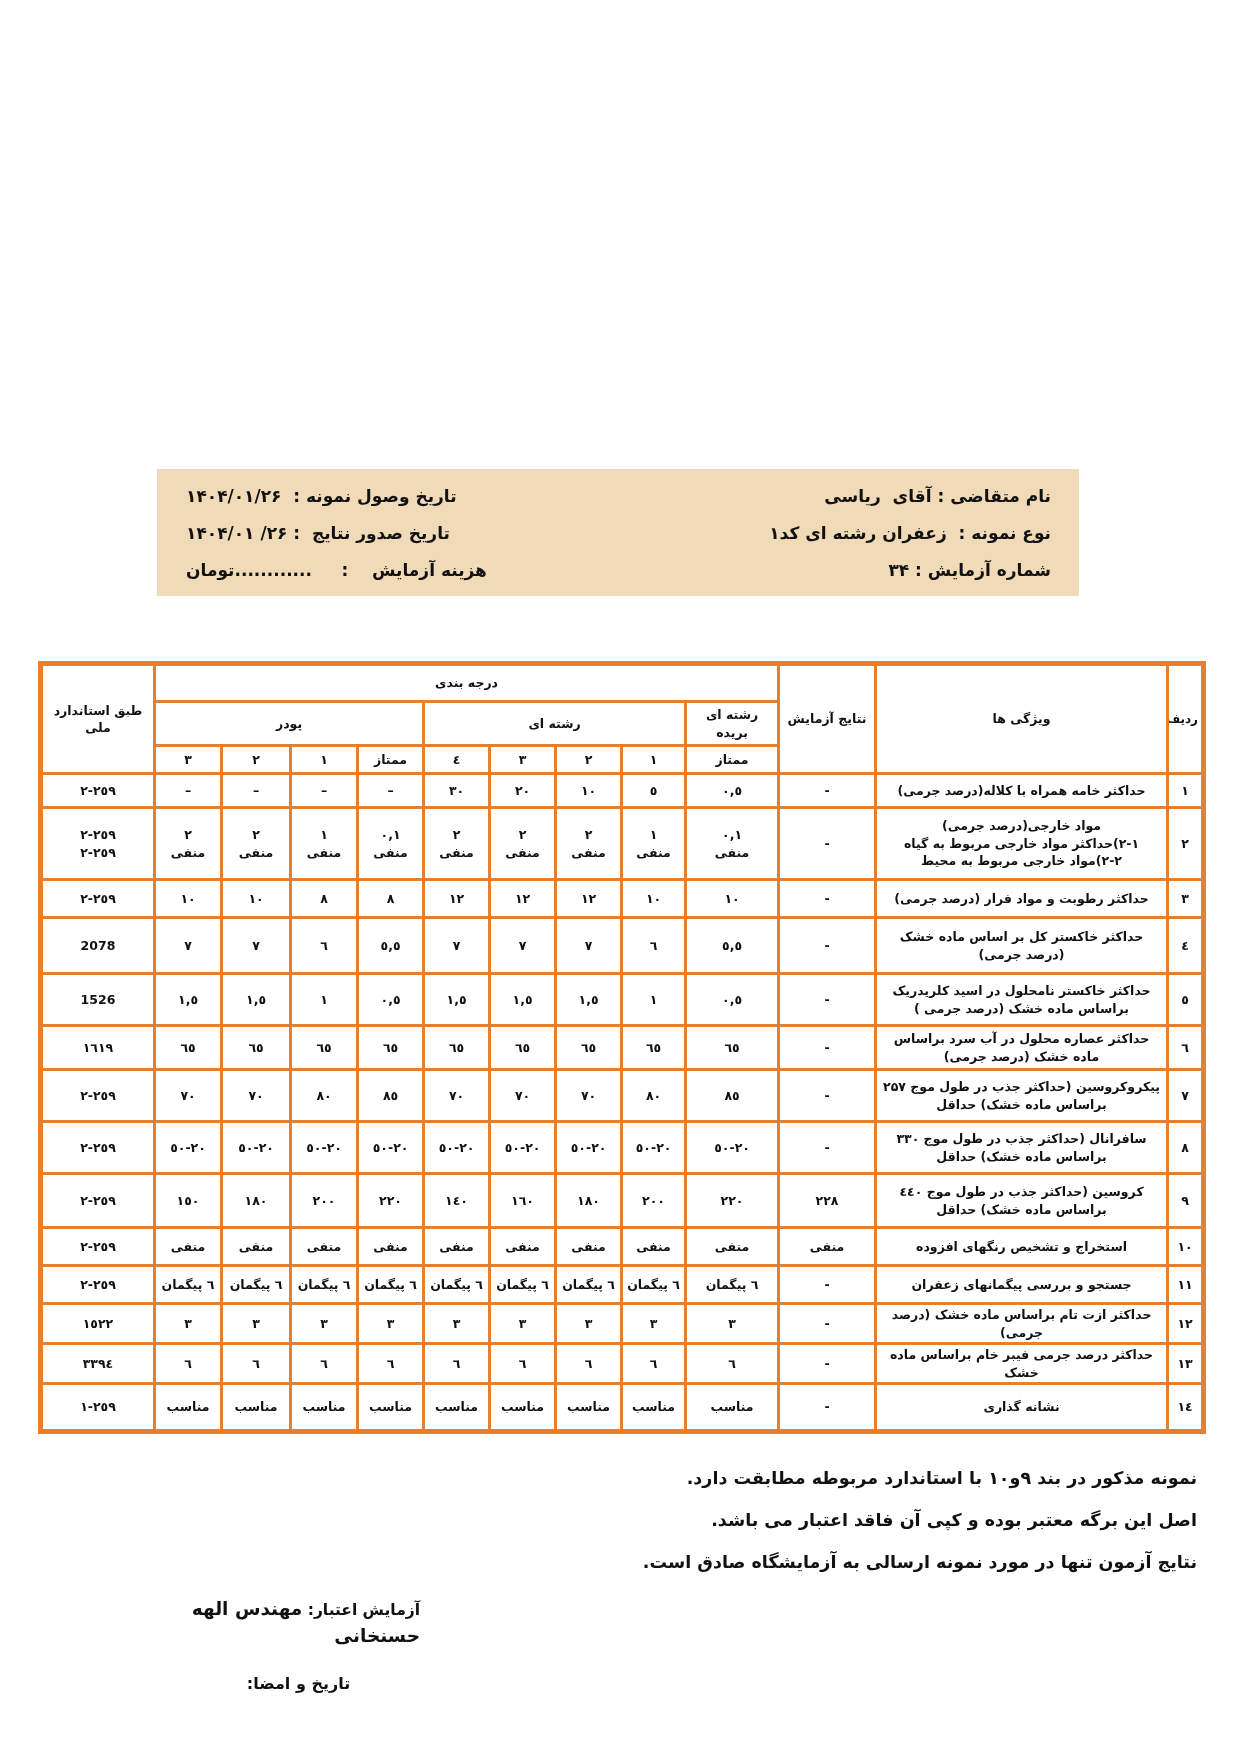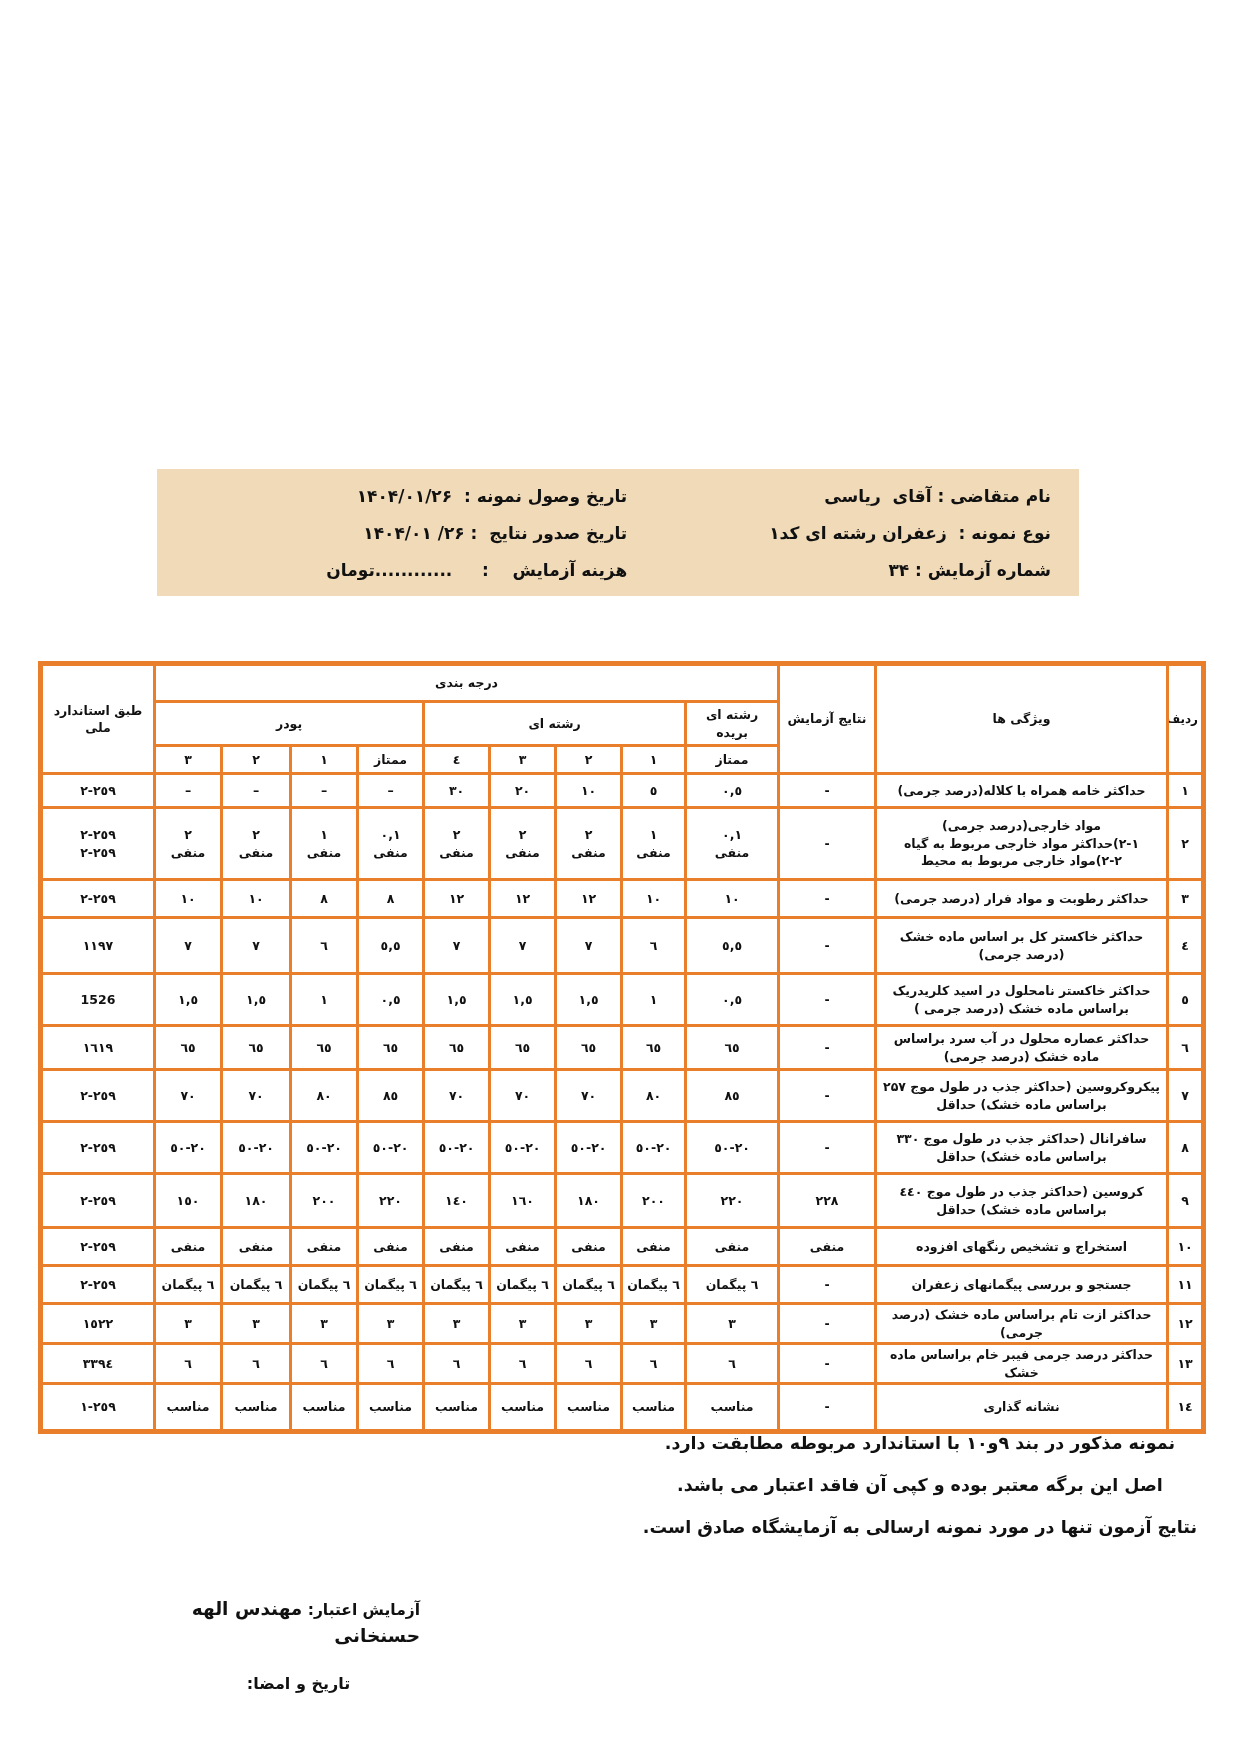--- a/index.html
+++ b/index.html
@@ -15,41 +15,41 @@
   }
   
   .info-box{
     position:absolute;top:469px;left:157px;width:922px;height:127px;
     background:var(--beige);
     display:flex;flex-direction:column;justify-content:space-around;
     padding:8px 0;font-weight:bold;font-size:17px;
   }
   .info-row{display:flex;align-items:center;}
   .info-row .cell-r{width:49%;padding-right:28px;text-align:right;white-space:pre-wrap;}
-  .info-row .cell-l{width:51%;text-align:right;white-space:pre-wrap;}
+  .info-row .cell-l{width:51%;text-align:left;white-space:pre-wrap;padding-left:29px;}
   
   table.report{
     position:absolute;top:661px;left:38px;width:1166px;
     border-collapse:collapse;table-layout:fixed;direction:rtl;
     font-weight:bold;border:5px solid var(--orange);
   }
   table.report th, table.report td{
     border:3px solid var(--orange);
     text-align:center;vertical-align:middle;
     padding:1px 3px;font-size:12.5px;line-height:1.4;
     white-space:pre-line;overflow:hidden;
   }
   table.report thead tr:nth-child(1){height:38px;}
   table.report thead tr:nth-child(2){height:44px;}
   table.report thead tr:nth-child(3){height:28px;}
   th.nowrap{white-space:nowrap;}
   td.feature{font-size:13px;}
   
   .notes{
-    position:absolute;top:1422px;right:44px;text-align:center;
+    position:absolute;top:1457px;right:44px;text-align:right;
     font-weight:bold;font-size:17.5px;
   }
   .notes .note-line{line-height:42px;}
   
   .signature{
     position:absolute;top:1596px;left:133px;width:287px;
     text-align:right;font-weight:bold;
   }
   .sig-line1{font-size:15.5px;line-height:26px;}
   .sig-line1 .tester-name{font-size:18.5px;font-weight:800;}
@@ -179,21 +179,21 @@
         <td>-</td>
         <td>٥,٥</td>
         <td>٦</td>
         <td>٧</td>
         <td>٧</td>
         <td>٧</td>
         <td>٥,٥</td>
         <td>٦</td>
         <td>٧</td>
         <td>٧</td>
-        <td>١١٩٧</td>
+        <td>2078</td>
       </tr>
       <tr style="height: 52px;">
         <td>٥</td>
         <td class="feature">حداکثر خاکستر نامحلول در اسید کلریدریک براساس ماده خشک (درصد جرمی )</td>
         <td>-</td>
         <td>٠,٥</td>
         <td>١</td>
         <td>١,٥</td>
         <td>١,٥</td>
         <td>١,٥</td>

